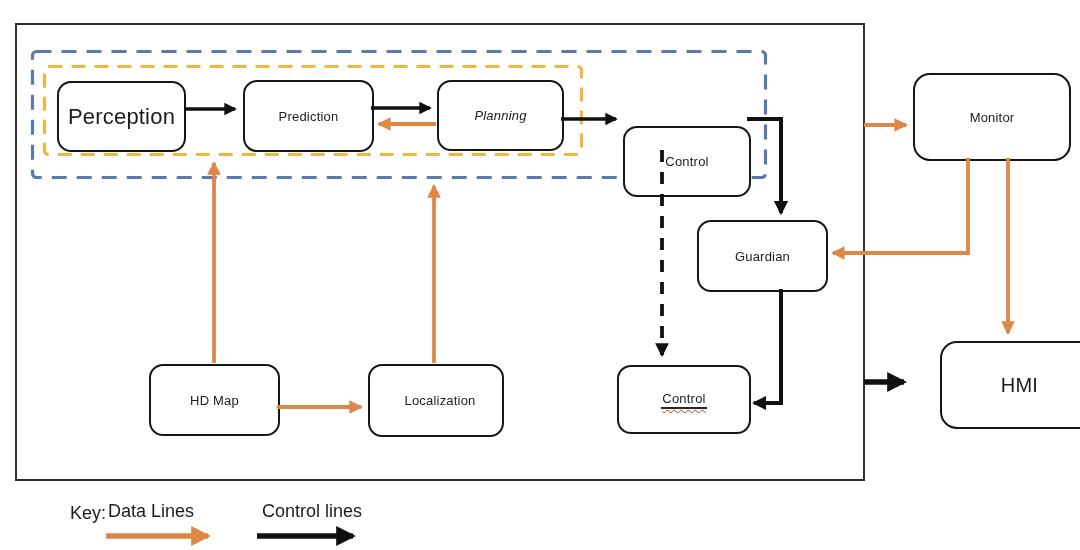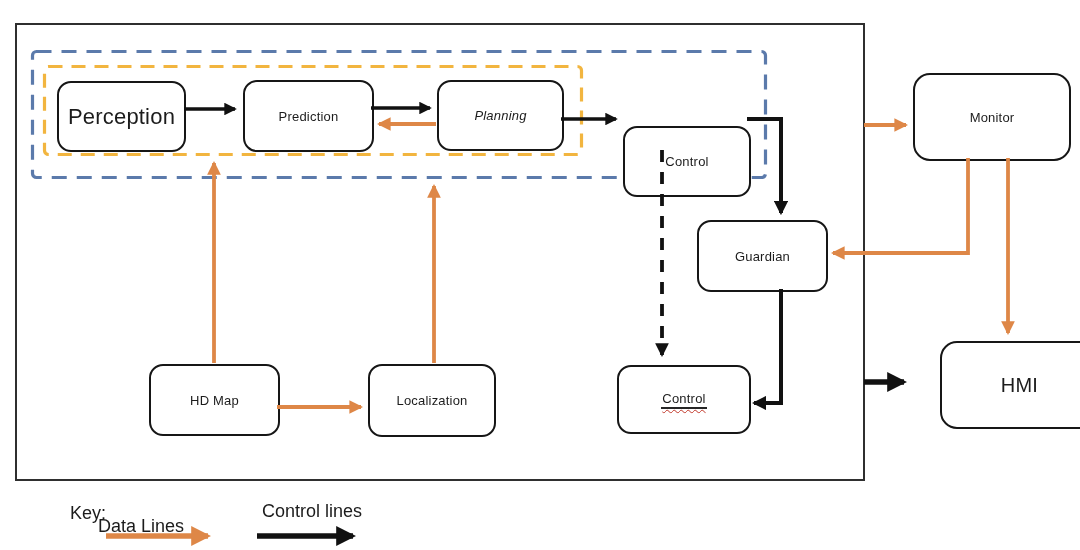--- a/index.html
+++ b/index.html
@@ -25,31 +25,31 @@
     font-size:13px;color:#1c1c1c;letter-spacing:.2px;text-align:center;
   }
   .node-perception{left:57px;top:81px;width:125px;height:67px;font-size:22px;}
   .node-prediction{left:243px;top:80px;width:127px;height:68px;}
   .node-planning{left:437px;top:80px;width:123px;height:67px;font-style:italic;}
   .node-control{left:623px;top:82px;width:124px;height:67px;margin-top:44px;}
   .node-monitor{left:913px;top:73px;width:154px;height:84px;border-radius:17px;}
   .node-guardian{left:697px;top:220px;width:127px;height:68px;}
   .node-canbus{left:617px;top:365px;width:130px;height:65px;}
   .node-hdmap{left:149px;top:364px;width:127px;height:68px;text-align:right;}
-  .node-localization{left:368px;top:364px;width:124px;height:69px;}
+  .node-localization{left:368px;top:364px;width:124px;height:69px;padding-left:8px;}
   .node-hmi{left:913px;top:341px;width:155px;height:84px;font-size:20px;border-radius:17px;margin-left:27px;}
 
   
   .canbus-wrap{display:inline-block;border-bottom:2px solid #262626;padding:0 1px 1px 1px;position:relative;}
   .canbus-text{text-decoration:underline wavy #c2392b 1px;text-underline-offset:6px;}
 
   
   .legend-text{position:absolute;font-size:18px;color:#1c1c1c;white-space:nowrap;}
   .legend-key{left:50px;top:503px;margin-left:20px;}
-  .legend-data{left:98px;top:501px;margin-top:15px;}
+  .legend-data{left:108px;top:501px;}
   .legend-control{left:262px;top:501px;}
 
   .arrow-line{fill:none;stroke-linejoin:miter;}
 </style>
 </head>
 <body>
 
 <div id="canvas">
 
   <svg id="svg-under" class="layer" width="1080" height="550" viewBox="0 0 1080 550">

